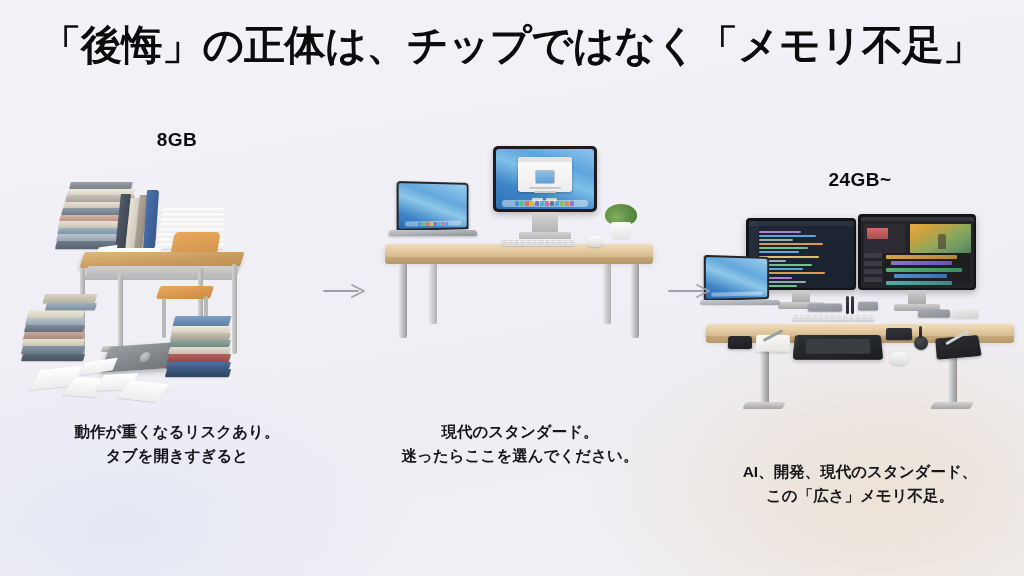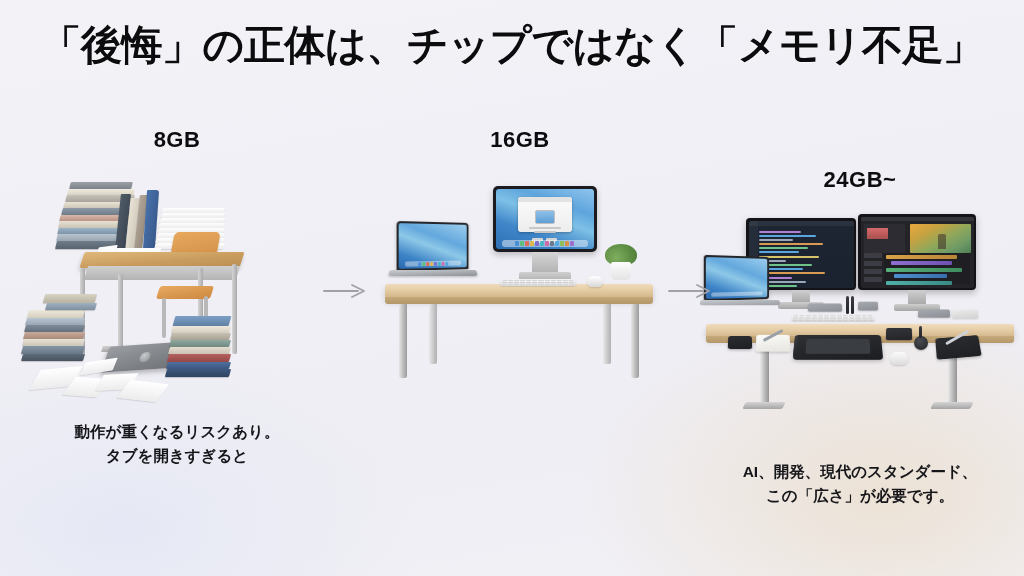--- a/index.html
+++ b/index.html
@@ -46,21 +46,21 @@
     position: absolute;
     top: 0;
     height: 360px;
   }
   .col-0 { left: 22px;  width: 310px; }
   .col-1 { left: 375px; width: 290px; }
   .col-2 { left: 700px; width: 320px; margin-top: 40px; }
 
   .col-head {
     text-align: center;
-    font-size: 22px;
+    font-size: 19px;
     font-weight: 700;
     color: #0d0d10;
     letter-spacing: 0.5px;
     height: 40px;
     line-height: 40px;
   }
   .col-art {
     position: relative;
     height: 250px;
     margin-top: 4px;
@@ -565,21 +565,20 @@
         </div>
       </div>
 
       <div class="col-caption">
         <span>動作が重くなるリスクあり。</span>
         <span>タブを開きすぎると</span>
       </div>
     </div>
 
     <div class="col col-1">
-      <div class="col-head">16GB</div>
 
       <div class="col-art">
         <div class="art2">
 
           <div class="s d2-monbody">
             <div class="d2-screen">
               <div class="d2-win">
                 <div class="wbar"></div>
                 <div class="wicon"></div>
                 <div class="wline"></div>
@@ -676,20 +675,24 @@
                 <i></i>
                 <i></i>
                 <i></i>
               </div>
 
           </div>
           <div class="s d2-mouse"></div>
         </div>
       </div>
 
+      <div class="col-caption">
+        <span>現代のスタンダード。</span>
+        <span>迷ったらここを選んでください。</span>
+      </div>
     </div>
 
     <div class="col col-2">
       <div class="col-head">24GB~</div>
 
       <div class="col-art">
         <div class="art3">
 
           <div class="s d3-mon d3-monL">
             <div class="codescr">
@@ -823,21 +826,21 @@
 
           <div class="s d3-box" style="left:186px; top:122px; width:26px; height:16px; transform:perspective(300px) rotateX(40deg); background:linear-gradient(170deg,#33353a,#222428);"></div>
           <div class="s d3-mousebtn" style="left:190px; top:148px; width:18px; height:13px;"></div>
           <div class="s d3-puck" style="left:214px; top:132px; width:14px; height:14px;"></div>
           <div class="s d3-pen" style="left:219px; top:122px; width:3px; height:12px;"></div>
         </div>
       </div>
 
       <div class="col-caption">
         <span>AI、開発、現代のスタンダード、</span>
-        <span>この「広さ」が必要です。</span>
+        <span>この「広さ」メモリ不足。</span>
       </div>
     </div>
 
   </div>
 
   <div class="arrow arrow-0">
     <svg width="46" height="16" viewBox="0 0 46 16" aria-hidden="true">
       <line x1="2" y1="8" x2="36" y2="8" stroke="#a0a0a8" stroke-width="1.8" stroke-linecap="round"></line>
       <polyline points="30,2 42,8 30,14" fill="none" stroke="#a0a0a8" stroke-width="1.8" stroke-linecap="round" stroke-linejoin="round"></polyline>
     </svg>

